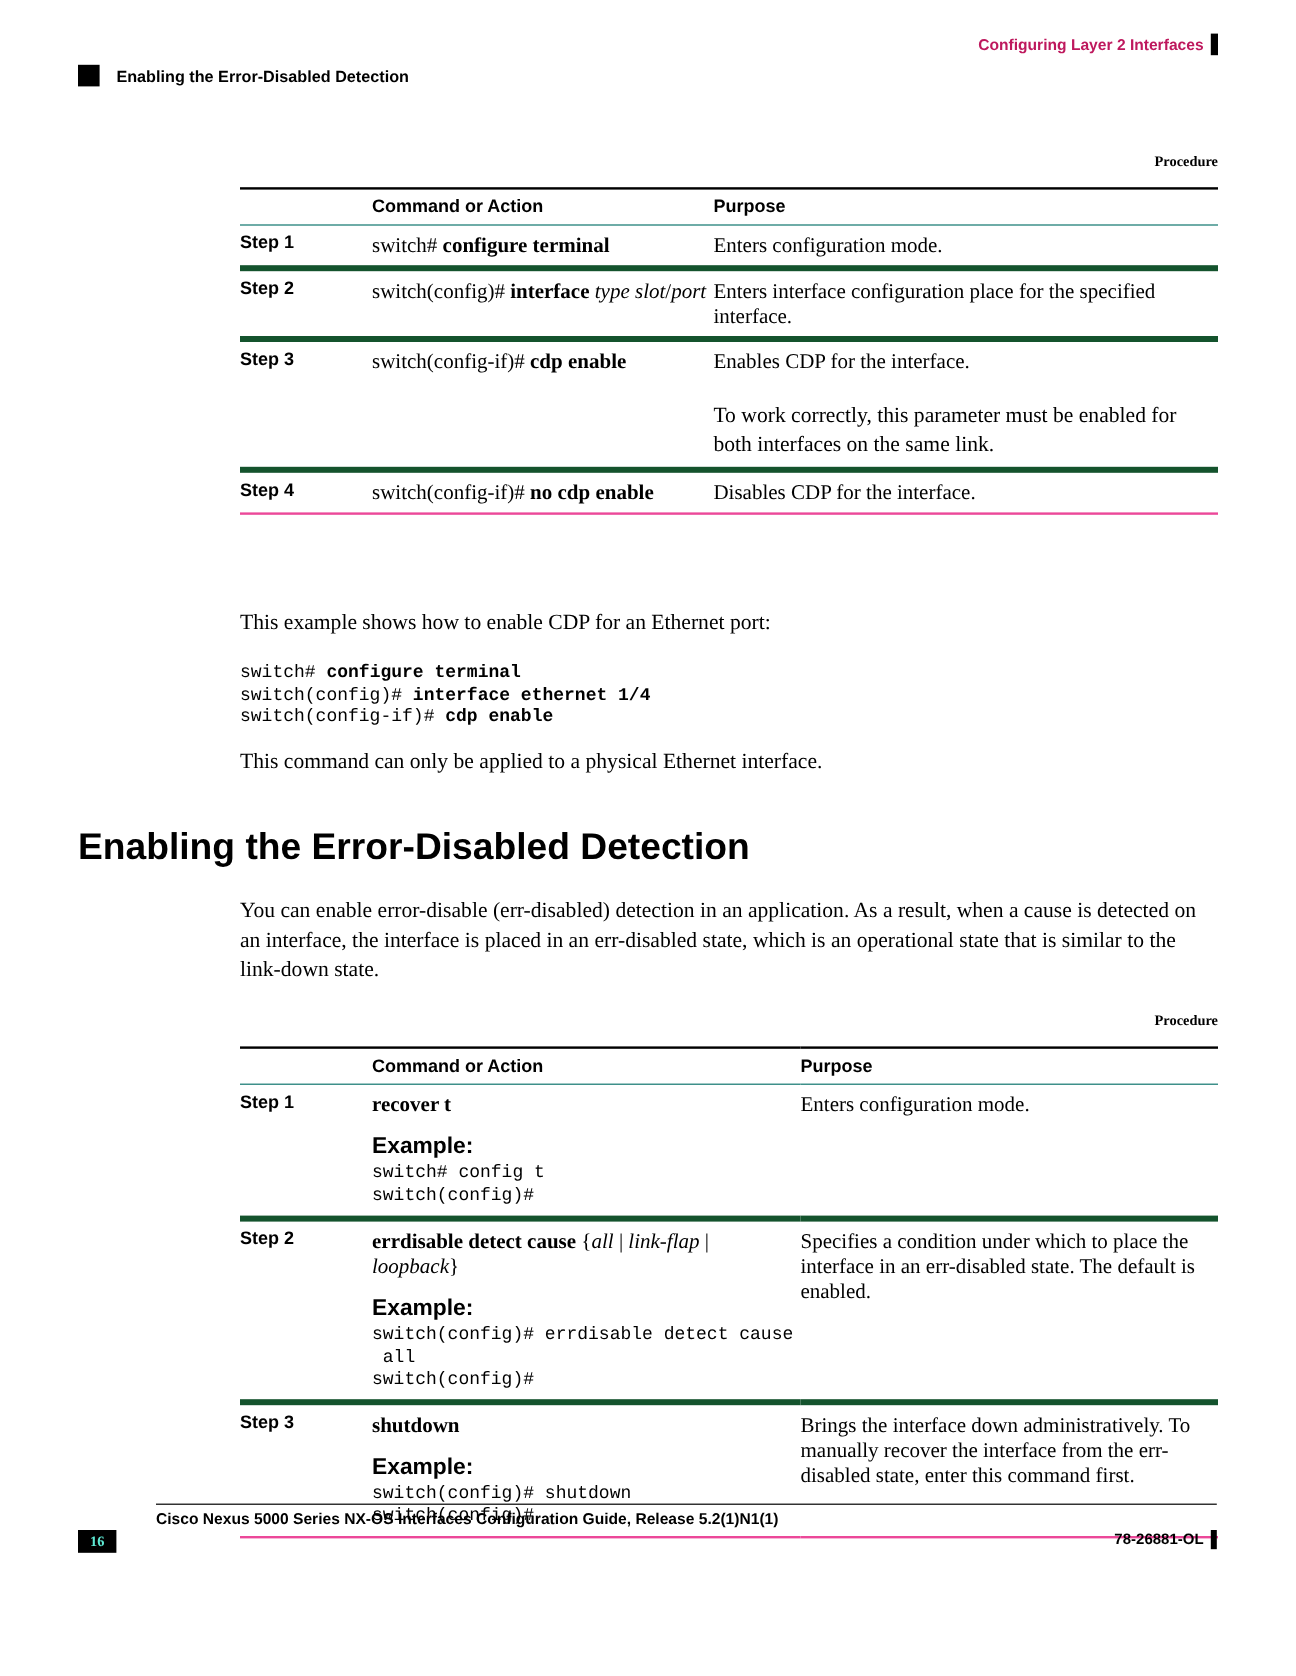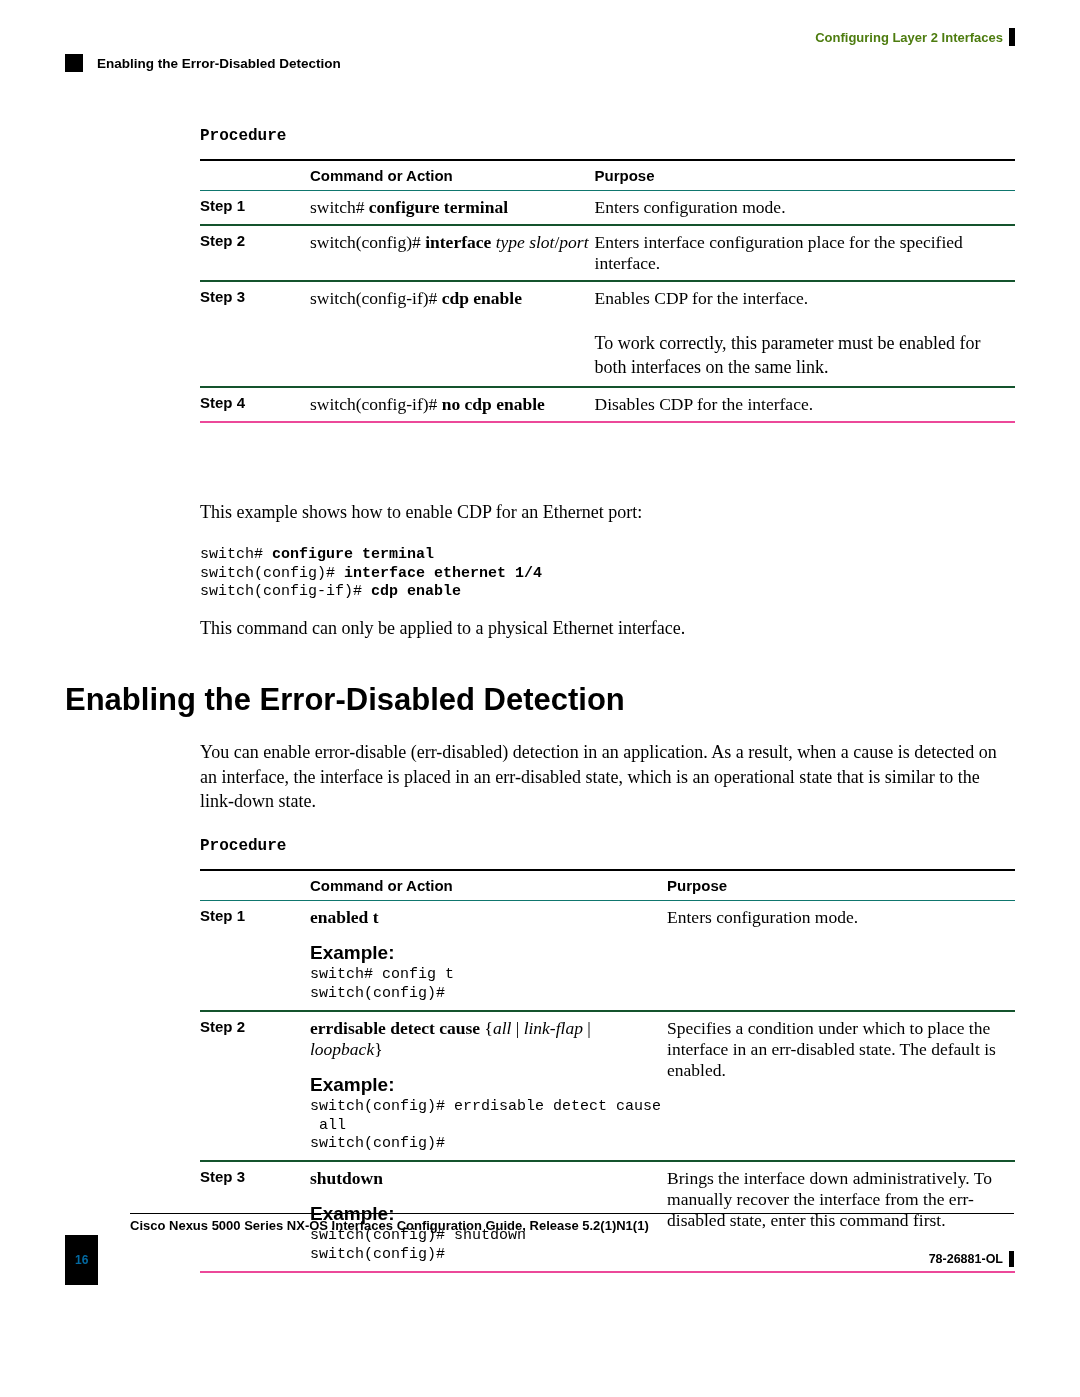--- a/index.html
+++ b/index.html
@@ -19,21 +19,21 @@
   .header-row {
     display: flex;
     justify-content: space-between;
     align-items: center;
     margin-bottom: 8px;
   }
   .header-right {
     font-family: Arial, Helvetica, sans-serif;
     font-size: 13px;
     font-weight: bold;
-    color: #4d7c0f;
+    color: #be185d;
     display: flex;
     align-items: center;
   }
   .header-bar-right {
     width: 6px;
     height: 18px;
     background: #000;
     margin-left: 6px;
   }
   .subhead-row {
@@ -50,44 +50,45 @@
   }
   .subhead-text {
     font-family: Arial, Helvetica, sans-serif;
     font-size: 13.5px;
     font-weight: bold;
   }
   .indent-block {
     margin-left: 135px;
   }
   .procedure-label {
-    font-family: Liberation Mono, monospace;
-    font-weight: bold;
-    font-size: 16px;
+    font-family: Liberation Serif, serif;
+    font-weight: bold;
+    font-size: 12px;
     margin-bottom: 14px;
+    text-align: right;
   }
   table {
     border-collapse: collapse;
     width: 100%;
     font-size: 17.5px;
   }
   table.proc th, table.proc td {
     text-align: left;
     vertical-align: top;
     padding: 6px 6px 6px 0;
   }
   table.proc thead th {
     border-top: 2px solid #000;
     border-bottom: 1px solid #0f766e;
     font-family: Arial, Helvetica, sans-serif;
     font-size: 15px;
     font-weight: bold;
   }
   table.proc tbody tr {
-    border-bottom: 2px solid #14532d;
+    border-bottom: 5px solid #14532d;
   }
   table.proc tbody:last-of-type tr:last-of-type {
     border-bottom: 2px solid #ec4899;
   }
   .step-col {
     width: 110px;
     font-family: Arial, Helvetica, sans-serif;
     font-weight: bold;
     font-size: 15px;
   }
@@ -138,25 +139,25 @@
     align-items: center;
   }
   .footer-title {
     font-family: Arial, Helvetica, sans-serif;
     font-size: 13px;
     font-weight: bold;
     margin-left: 65px;
   }
   .footer-pagebox {
     background: #000;
-    color: #0369a1;
-    font-family: Liberation Sans, sans-serif;
+    color: #5eead4;
+    font-family: Liberation Serif, serif;
     font-size: 12px;
     font-weight: bold;
-    padding: 18px 10px;
+    padding: 2px 10px;
     margin-top: 2px;
   }
   .footer-doc {
     font-family: Arial, Helvetica, sans-serif;
     font-size: 12.5px;
     font-weight: bold;
     display: flex;
     align-items: center;
   }
   .footer-bar-right {
@@ -256,21 +257,21 @@
         <tr>
           <th></th>
           <th>Command or Action</th>
           <th>Purpose</th>
         </tr>
       </thead>
       <tbody>
         <tr>
           <td class="step-col">Step 1</td>
           <td>
-            <div class="bold-serif">enabled t</div>
+            <div class="bold-serif">recover t</div>
             <div class="example-label">Example:</div>
             <div class="mono">switch# config t
 switch(config)#</div>
           </td>
           <td>Enters configuration mode.</td>
         </tr>
         <tr>
           <td class="step-col">Step 2</td>
           <td>
             <div>

